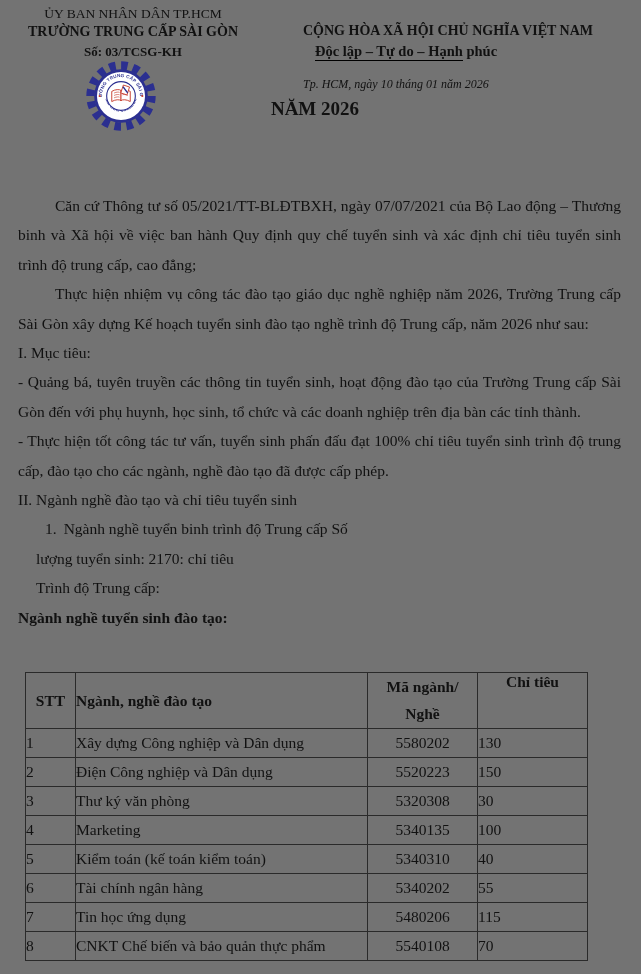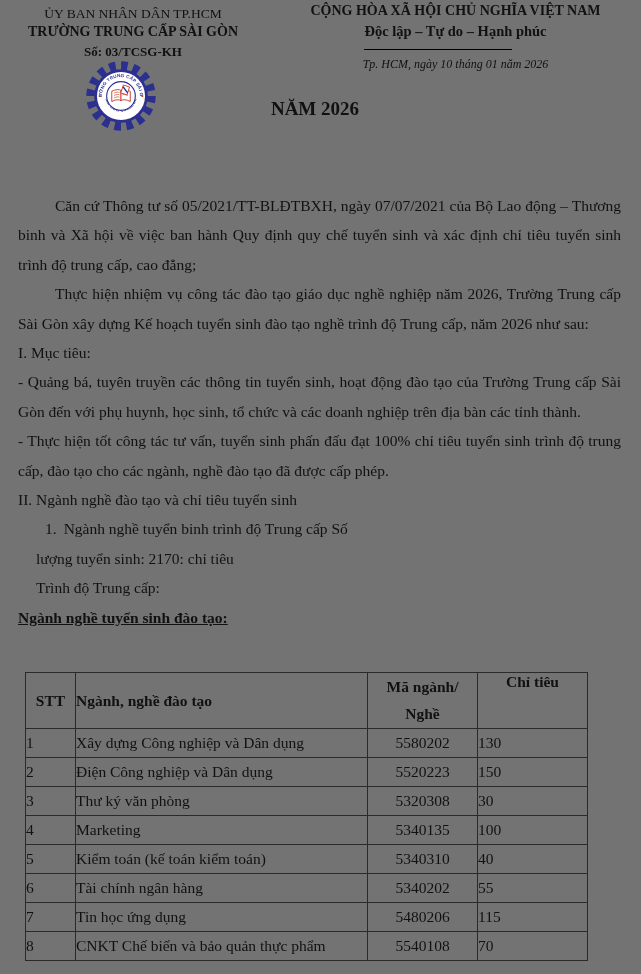--- a/index.html
+++ b/index.html
@@ -13,45 +13,45 @@
   }
   
   .hdr-left{
     position:absolute;left:8px;top:5px;width:250px;
     text-align:center;line-height:1.32;
   }
   .hdr-left .l1{font-size:13.5px;}
   .hdr-left .l2{font-size:14px;font-weight:bold;}
   .hdr-left .l3{font-size:13px;font-weight:bold;margin-top:2px;}
   .hdr-right{
-    position:absolute;left:303px;top:2px;width:305px;
-    text-align:center;line-height:1.35;
+    position:absolute;left:303px;top:22px;width:305px;
+    line-height:1.35;
   }
   .hdr-right .l1{font-size:14px;font-weight:bold;}
   .hdr-right .motto{font-size:14.5px;font-weight:bold;margin-top:1px;}
-  .hdr-right .motto .u{border-bottom:1.4px solid #000;padding-bottom:10px;}
+  .hdr-right .motto .u{border-bottom:1.4px solid #000;padding-bottom:1px;margin-left:12px;}
   .hdr-right .dateline{font-size:12px;font-style:italic;margin-top:15px;}
   
   .logo{position:absolute;left:84px;top:59px;width:74px;height:74px;}
   
   .title{
     position:absolute;left:5px;top:96px;width:620px;
     text-align:center;font-weight:bold;font-size:19px;line-height:25px;
   }
   
   .body{
     position:absolute;left:18px;top:191px;width:603px;
     font-size:15.5px;line-height:29.4px;text-align:justify;
   }
   .body p{margin:0;}
   .indent{text-indent:37px;}
   .ml1{margin-left:27px !important;}
   .ml2{margin-left:18px !important;}
   .num{display:inline-block;margin-right:7px;}
-  .tbl-caption{font-weight:bold;text-decoration:underline;margin-top:24px;}
+  .tbl-caption{font-weight:bold;margin-top:24px;}
   
   table.quota{
     position:absolute;left:25px;top:672px;
     border-collapse:collapse;table-layout:fixed;width:562px;
     font-size:15.5px;color:#111;
   }
   table.quota th,table.quota td{
     border:1px solid #2a2a2a;
     padding:0;overflow:hidden;white-space:nowrap;
   }

